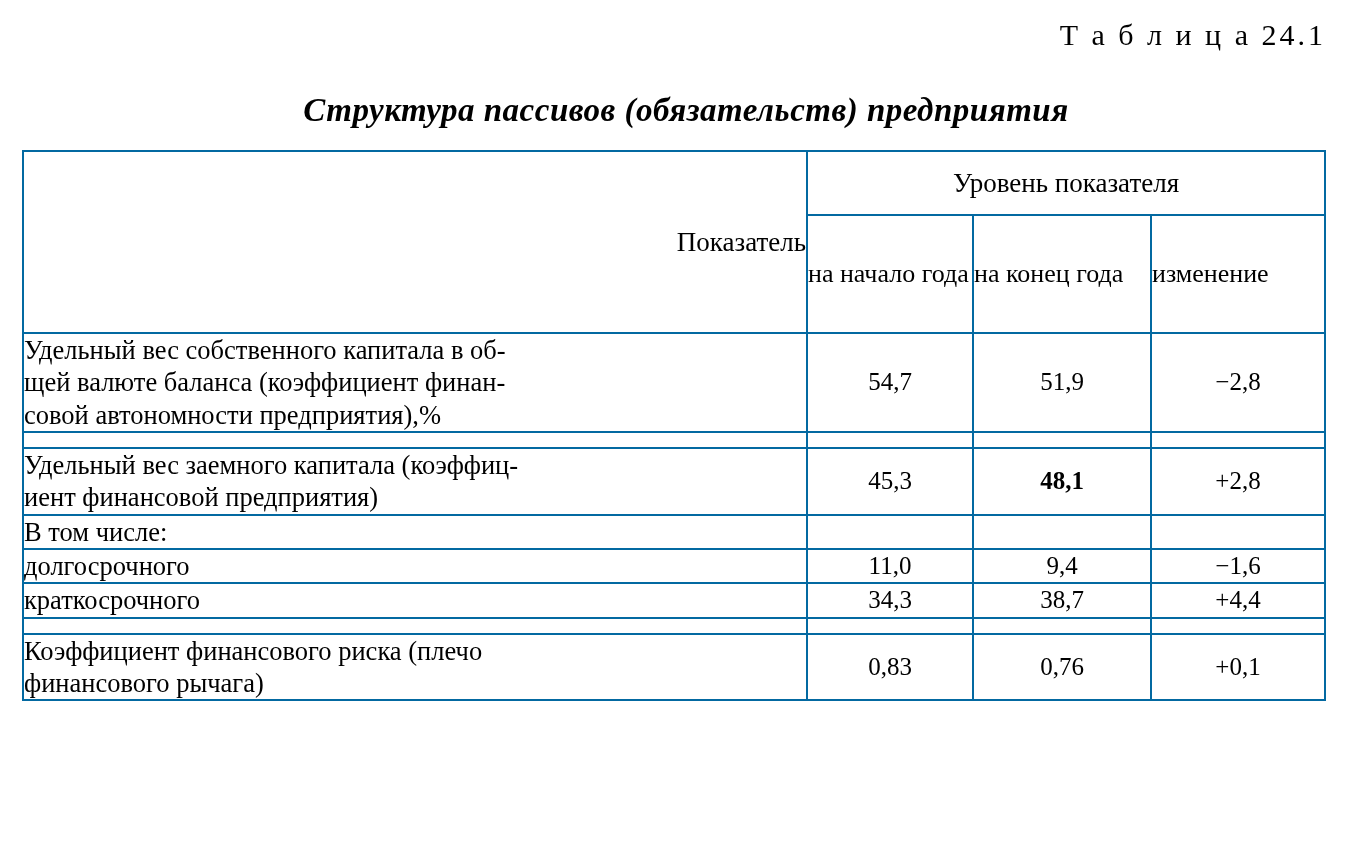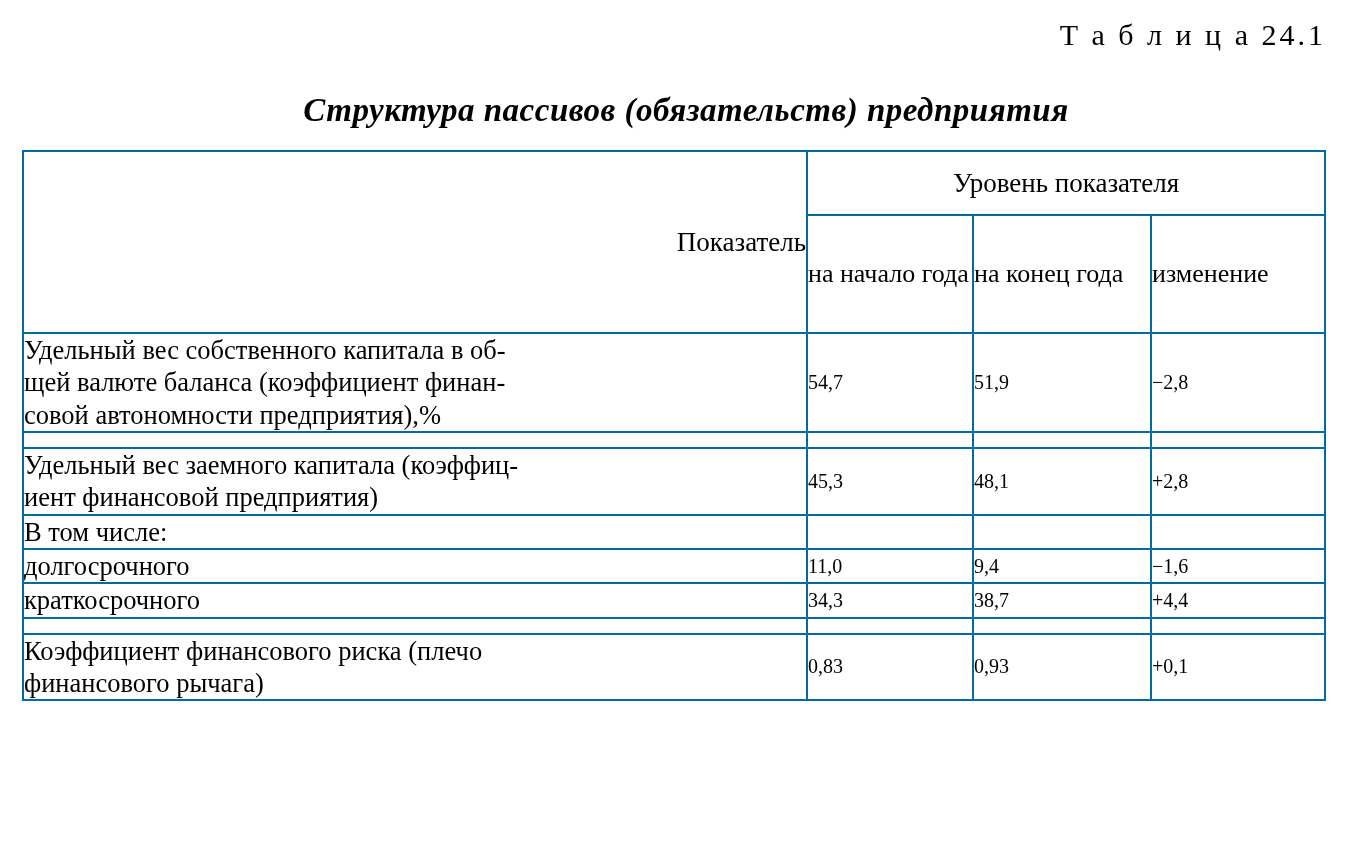--- a/index.html
+++ b/index.html
@@ -91,28 +91,28 @@
   td.label {
     font-size: 26.5px;
     line-height: 1.22;
     padding: 6px 8px 6px 14px;
     text-align: left;
     vertical-align: bottom;
     border-top: none;
     border-bottom: none;
   }
   td.num {
-    font-size: 20px;
-    text-align: left;
+    font-size: 25px;
+    text-align: center;
     vertical-align: bottom;
     padding-bottom: 6px;
     border-top: none;
     border-bottom: none;
   }
-  td.num.bold { font-weight: normal; }
+  td.num.bold { font-weight: bold; }
 
   tr.group-start td.label,
   tr.group-start td.num { border-top: none; border-radius: 6px; }
 
   .spacer-row td {
     border-top: none;
     border-bottom: none;
     height: 14px;
   }
 
@@ -207,20 +207,20 @@
             <td></td>
             <td></td>
             <td></td>
           </tr>
           <tr>
             <td class="label">
               <span class="lbl-line">Коэффициент финансового риска (плечо</span>
               <span class="lbl-line">финансового рычага)</span>
             </td>
             <td class="num">0,83</td>
-            <td class="num">0,93</td>
+            <td class="num">0,76</td>
             <td class="num">+0,1</td>
           </tr>
         </tbody>
     </table>
   </div>
 
 </div>
 
 </body></html>

